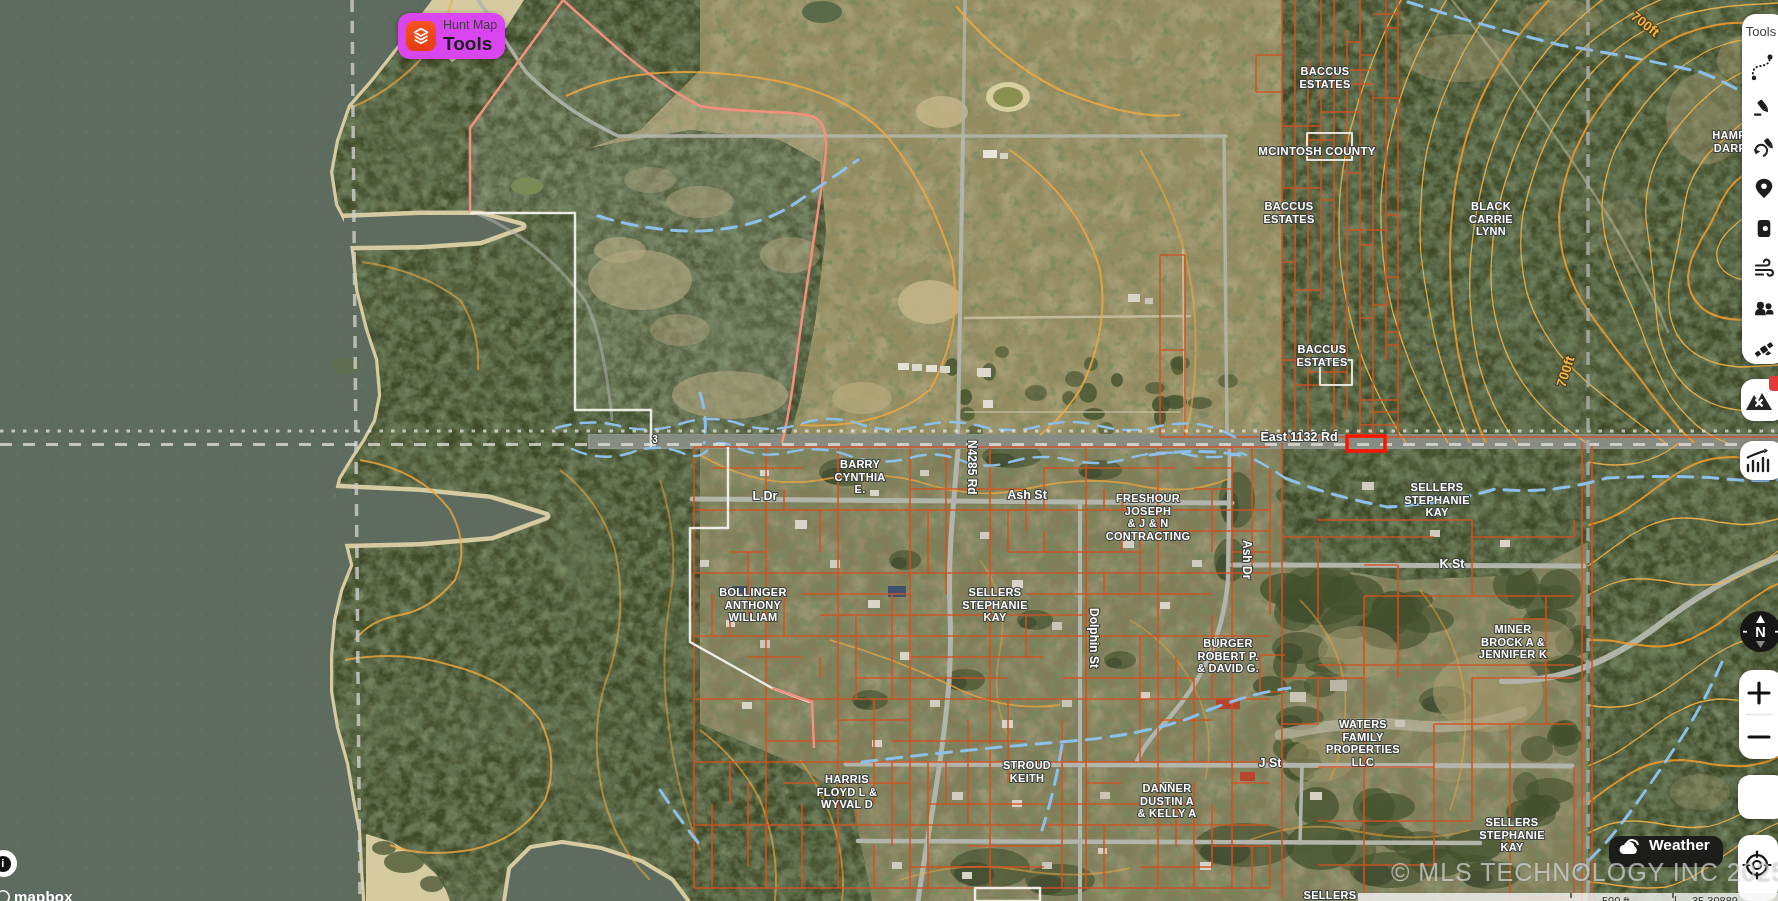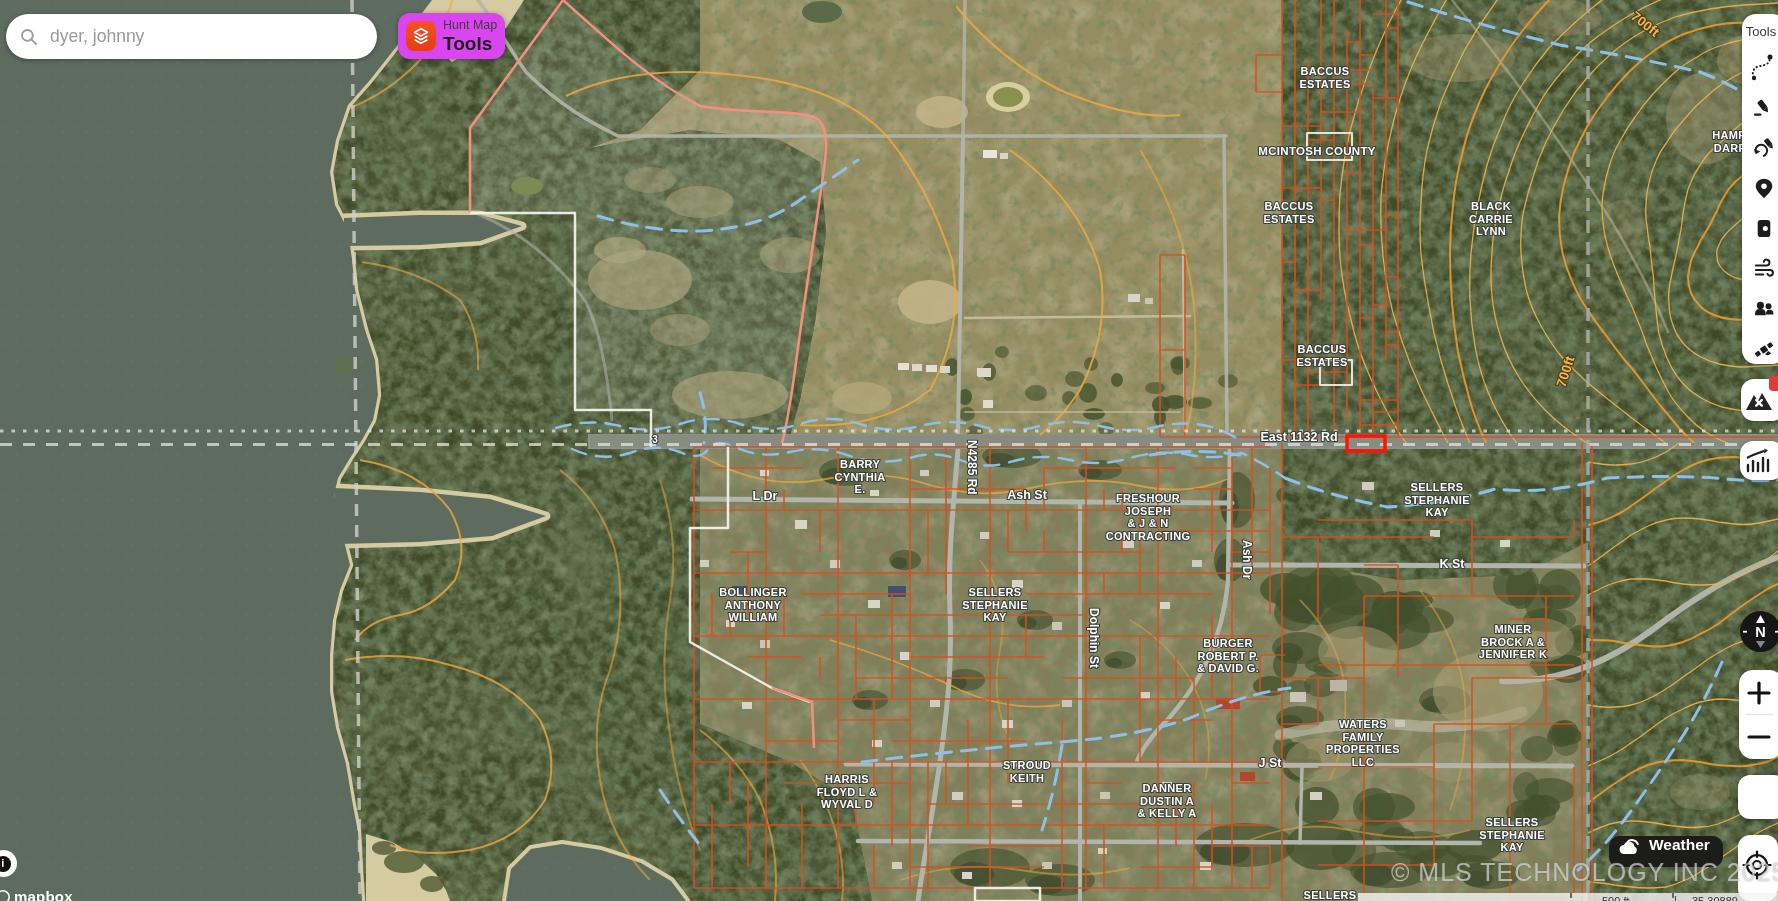--- a/index.html
+++ b/index.html
@@ -500,27 +500,20 @@
         <text transform="translate(1090,608) rotate(90)" font-size="12" font-weight="bold">Dolphin St</text>
         <text transform="translate(1243,540) rotate(90)" font-size="12" font-weight="bold">Ash Dr</text>
         <text x="655" y="443" font-size="10" font-weight="bold" text-anchor="middle">3</text>
       </g>
       <g font-family="Liberation Sans, sans-serif" fill="#f5b94a" stroke="#4a3a1a" stroke-width="2.2" paint-order="stroke" font-weight="bold" font-size="13.5">
         <text transform="translate(1630,18) rotate(38)">700ft</text>
         <text transform="translate(1565,388) rotate(-72)">700ft</text>
       </g>
 </svg>
 
-<div style="position:absolute;left:6px;top:14px;width:371px;height:45px;background:#fff;border-radius:23px;box-shadow:0 1px 5px rgba(0,0,0,.35);display:flex;align-items:center;">
-<svg width="20" height="20" viewBox="0 0 20 20" style="margin-left:13px;">
-        <circle cx="8.4" cy="8.4" r="5.4" fill="none" stroke="#9c9c9c" stroke-width="1.8"></circle>
-        <line x1="12.6" y1="12.6" x2="17" y2="17" stroke="#9c9c9c" stroke-width="1.8" stroke-linecap="round"></line>
-      </svg>
-<span style="margin-left:11px;font-size:17.5px;color:#9a9a9a;">dyer, johnny</span>
-    </div>
 
 <div style="position:absolute;left:398px;top:13px;width:107px;height:46px;background:#d946ef;border-radius:12px;box-shadow:0 1px 5px rgba(0,0,0,.35);display:flex;align-items:center;">
 <div style="width:30px;height:30px;margin-left:8px;border-radius:8px;background:linear-gradient(180deg,#f55226,#e63c12);display:flex;align-items:center;justify-content:center;">
 <svg width="22" height="22" viewBox="0 0 24 24" fill="none" stroke="#fff" stroke-width="1.9" stroke-linejoin="round">
           <path d="M12 4 L19 8 L12 12 L5 8 Z"></path>
           <path d="M5 12 L12 16 L19 12"></path>
           <path d="M5 16 L12 20 L19 16"></path>
         </svg>
       </div>
 <div style="margin-left:7px;line-height:1;">

